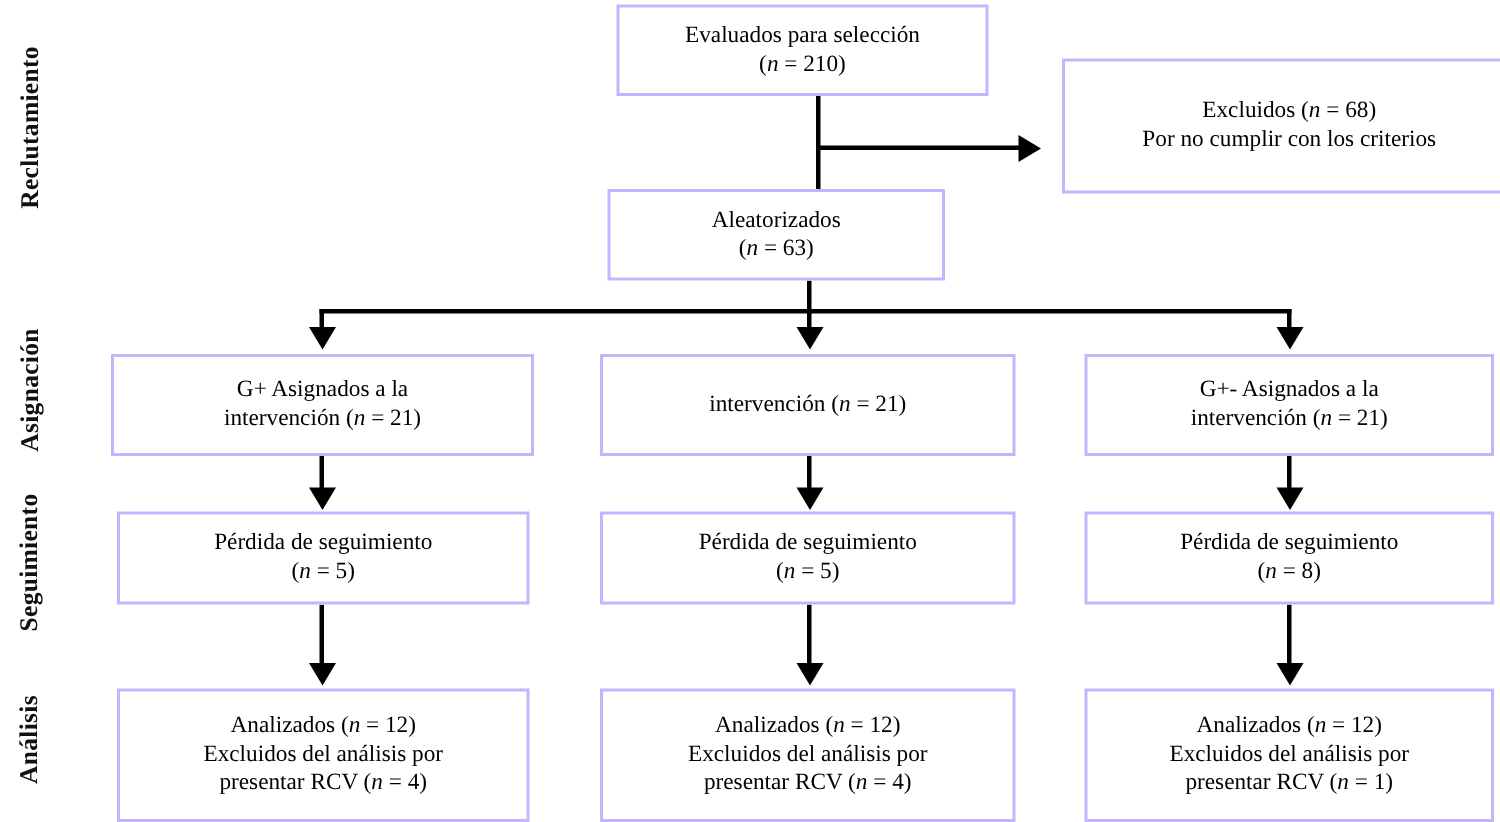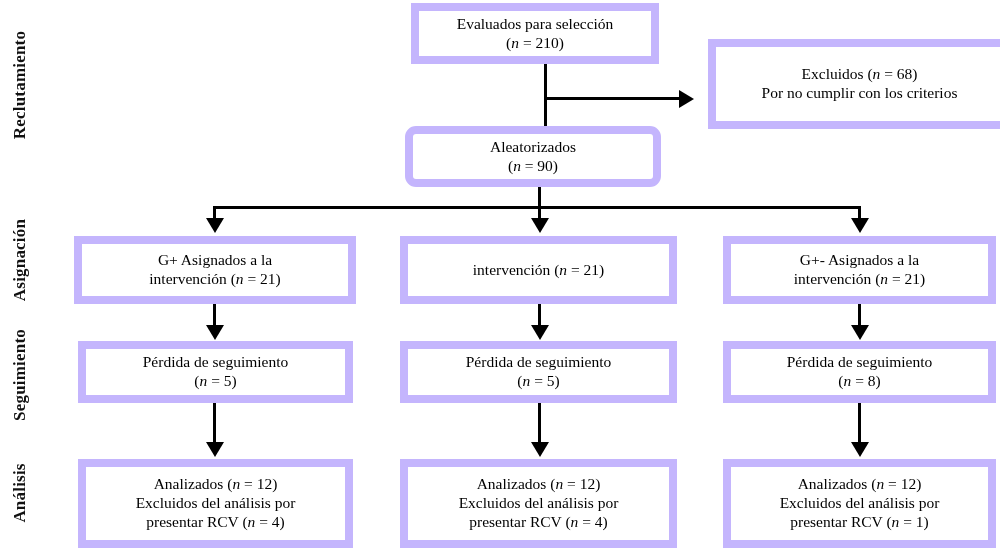--- a/index.html
+++ b/index.html
@@ -35,21 +35,21 @@
   }
   .stage-rot {
     transform: rotate(-90deg);
     display: inline-block;
   }
 
   
   .box {
     position: absolute;
     box-sizing: border-box;
-    border: 8px solid #c4b5fd;
+    border: 2px solid #c4b5fd;
     background: #ffffff;
     display: flex;
     align-items: center;
     justify-content: center;
     text-align: center;
     line-height: 1.22;
     font-size: 15.5px;
     padding: 2px 6px;
   }
   .box .lines {
@@ -160,25 +160,25 @@
 
   <div class="box" style="left:708px; top:39px; width:303px; height:90px;">
     <span class="lines">
       <span class="ln">
         <span>Excluidos (</span><span class="ital">n</span><span> = 68)</span>
       </span>
       <span class="ln">Por no cumplir con los criterios</span>
     </span>
   </div>
 
-  <div class="box" style="left:405px; top:126px; width:256px; height:61px;border-radius:11px;">
+  <div class="box" style="left:405px; top:126px; width:225px; height:61px;">
     <span class="lines">
       <span class="ln">Aleatorizados</span>
       <span class="ln">
-        <span>(</span><span class="ital">n</span><span> = 90)</span>
+        <span>(</span><span class="ital">n</span><span> = 63)</span>
       </span>
     </span>
   </div>
 
   <div class="box" style="left:74px; top:236px; width:282px; height:68px;">
     <span class="lines">
       <span class="ln">G+ Asignados a la</span>
       <span class="ln">
         <span>intervención (</span><span class="ital">n</span><span> = 21)</span>
       </span>

